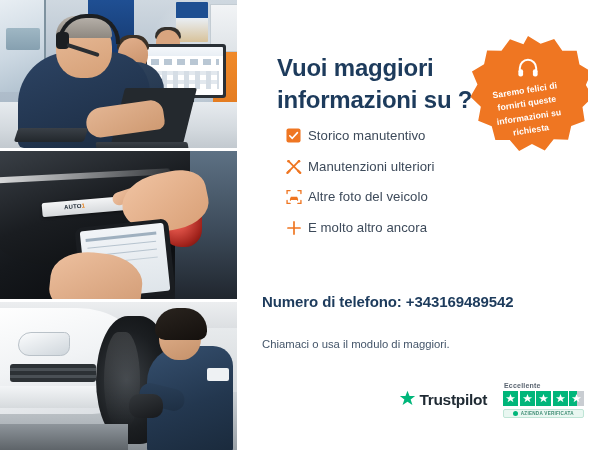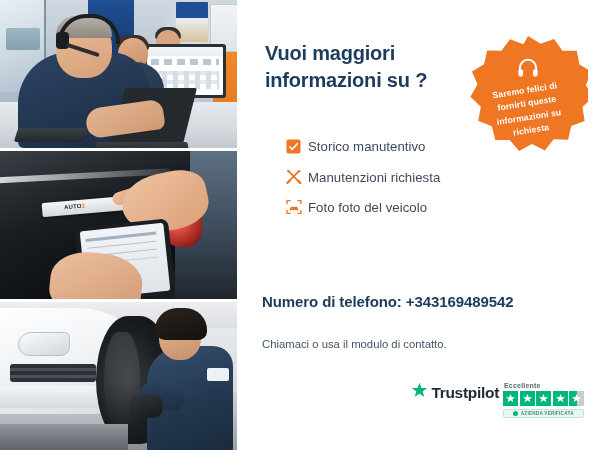--- a/index.html
+++ b/index.html
@@ -323,22 +323,22 @@
     width: 363px;
     height: 450px;
     background: #ffffff;
   }
 
   .headline {
     position: absolute;
     left: 24px;
     top: 36px;
     width: 215px;
-    margin: 4px;
-    font-size: 20px;
+    margin: 16px;
+    font-size: 24px;
     line-height: 1.33;
     font-weight: bold;
     color: #1d3b5c;
     letter-spacing: -0.2px;
   }
 
   
   .badge-wrap {
     position: absolute;
     right: 12px;
@@ -386,21 +386,21 @@
     position: absolute;
     left: 25px;
     top: 128px;
     width: 300px;
     margin: 0;
     padding: 0;
     list-style: none;
   }
   .feature-item {
     display: flex;
-    align-items: flex-end;
+    align-items: flex-start;
     height: 26px;
     margin-bottom: 4.5px;
     padding-left: 24px;
   }
   .feature-icon {
     width: 22px;
     flex: 0 0 22px;
     display: flex;
     align-items: center;
     justify-content: flex-start;
@@ -433,22 +433,22 @@
     line-height: 1.55;
     color: #45566a;
   }
 
   
   .trust {
     position: absolute;
     right: 16px;
     bottom: 32px;
     display: flex;
-    align-items: flex-start;
-    gap: 4px;
+    align-items: center;
+    gap: 16px;
   }
   .tp-logo {
     display: flex;
     align-items: center;
     gap: 3px;
   }
   .tp-name {
     font-size: 15.5px;
     font-weight: bold;
     color: #1f2a33;
@@ -598,42 +598,50 @@
         <span class="feature-icon">
           <svg width="16" height="16" viewBox="0 0 18 18">
             <path d="M2.6 2.2 L14.8 14.4" stroke="#ef7622" stroke-width="2" stroke-linecap="round"></path>
             <path d="M14.8 2.2 L2.6 14.4" stroke="#ef7622" stroke-width="2" stroke-linecap="round"></path>
             <circle cx="2.9" cy="2.5" r="1.5" fill="#ef7622"></circle>
             <circle cx="14.6" cy="2.5" r="1.5" fill="#ef7622"></circle>
             <path d="M13.6 13.2 l2.4 2.4" stroke="#ef7622" stroke-width="2.6" stroke-linecap="round"></path>
             <path d="M4 13.2 l-2.4 2.4" stroke="#ef7622" stroke-width="2.6" stroke-linecap="round"></path>
           </svg>
         </span>
-        <span class="feature-label">Manutenzioni richiesta</span>
+        <span class="feature-label">Manutenzioni ulteriori</span>
       </li>
 
 
       <li class="feature-item">
         <span class="feature-icon">
           <svg width="16" height="16" viewBox="0 0 18 18">
             <path d="M1.2 5.2 V1.8 H4.6 M13.4 1.8 H16.8 V5.2 M16.8 12.8 V16.2 H13.4 M4.6 16.2 H1.2 V12.8" stroke="#ef7622" stroke-width="1.5" fill="none" stroke-linecap="round"></path>
             <path d="M4.4 11.2 l1.1-2.6 h7 l1.1 2.6 v2 h-1.2 v-.9 H5.6 v.9 H4.4 z" fill="#ef7622"></path>
           </svg>
         </span>
-        <span class="feature-label">Foto foto del veicolo</span>
+        <span class="feature-label">Altre foto del veicolo</span>
       </li>
 
+      <li class="feature-item">
+        <span class="feature-icon">
+          <svg width="16" height="16" viewBox="0 0 18 18">
+            <path d="M9 2.2 V15.8 M2.2 9 H15.8" stroke="#ef7622" stroke-width="1.9" stroke-linecap="round"></path>
+          </svg>
+        </span>
+        <span class="feature-label">E molto altro ancora</span>
+      </li>
 
     </ul>
 
     <p class="phone-line">Numero di telefono: +343169489542</p>
 
     <p class="contact-copy">
       <br>
-      <span>Chiamaci o usa il modulo di contatto.</span>
+      <span>Chiamaci o usa il modulo di maggiori.</span>
     </p>
 
     <div class="trust">
       <div class="tp-logo">
         <span>
           <svg width="17" height="17" viewBox="0 0 20 20">
             <path d="M10 1 L12.4 7.2 L19 7.2 L13.7 11.2 L15.8 17.6 L10 13.7 L4.2 17.6 L6.3 11.2 L1 7.2 L7.6 7.2 Z" fill="#00b67a"></path>
           </svg>
         </span>
         <span class="tp-name">Trustpilot</span>

